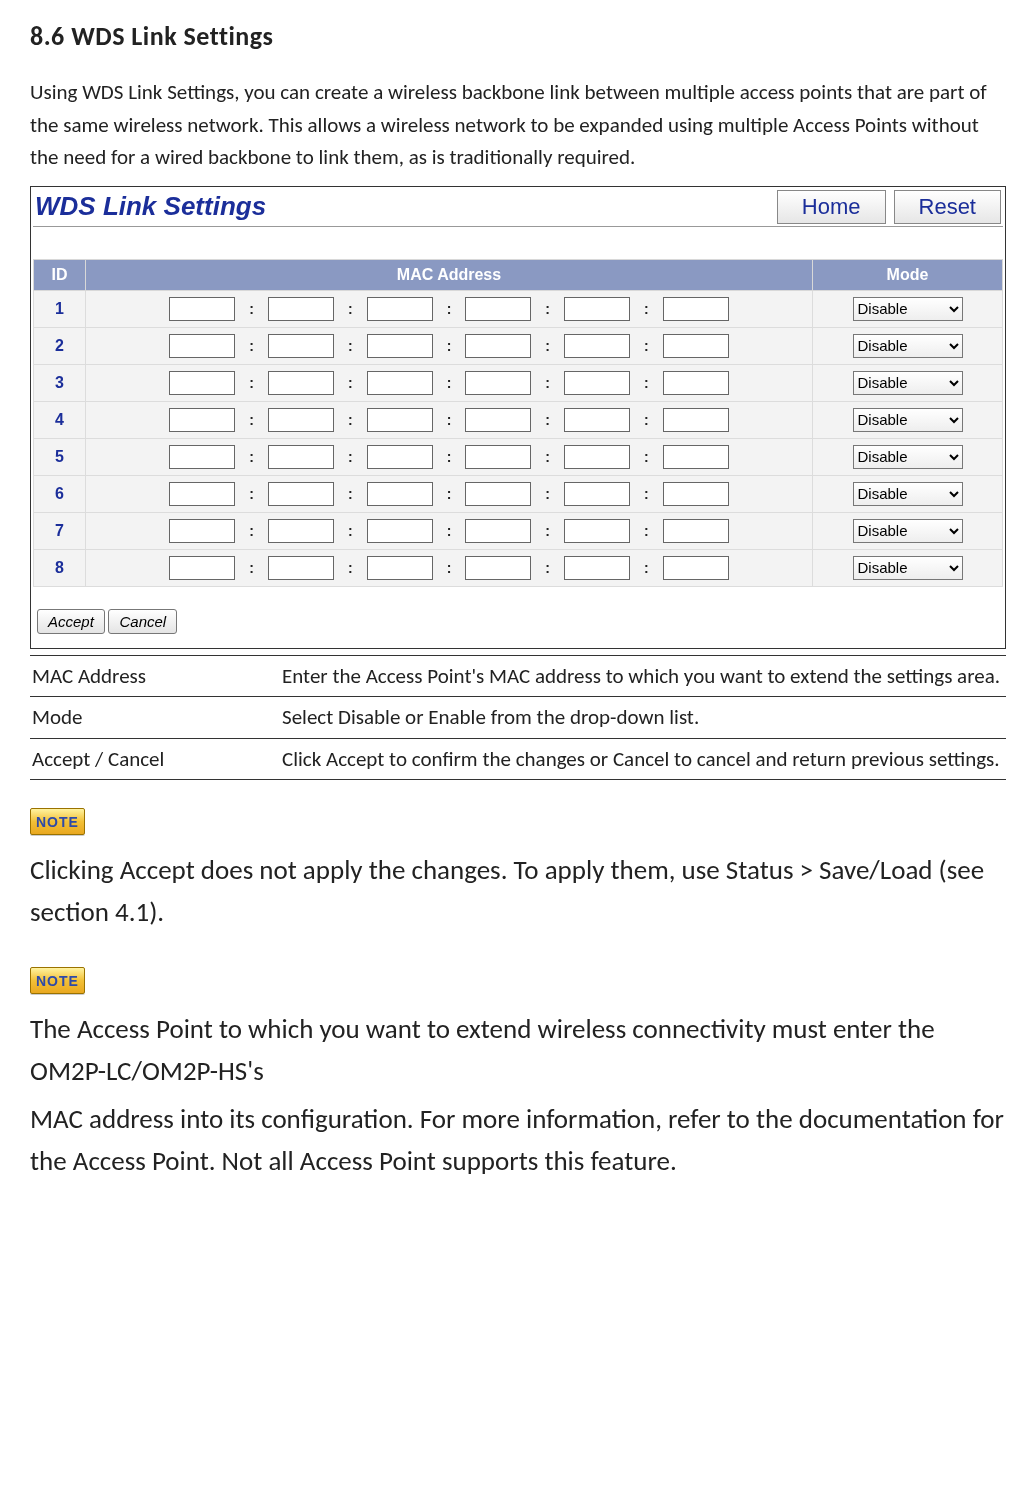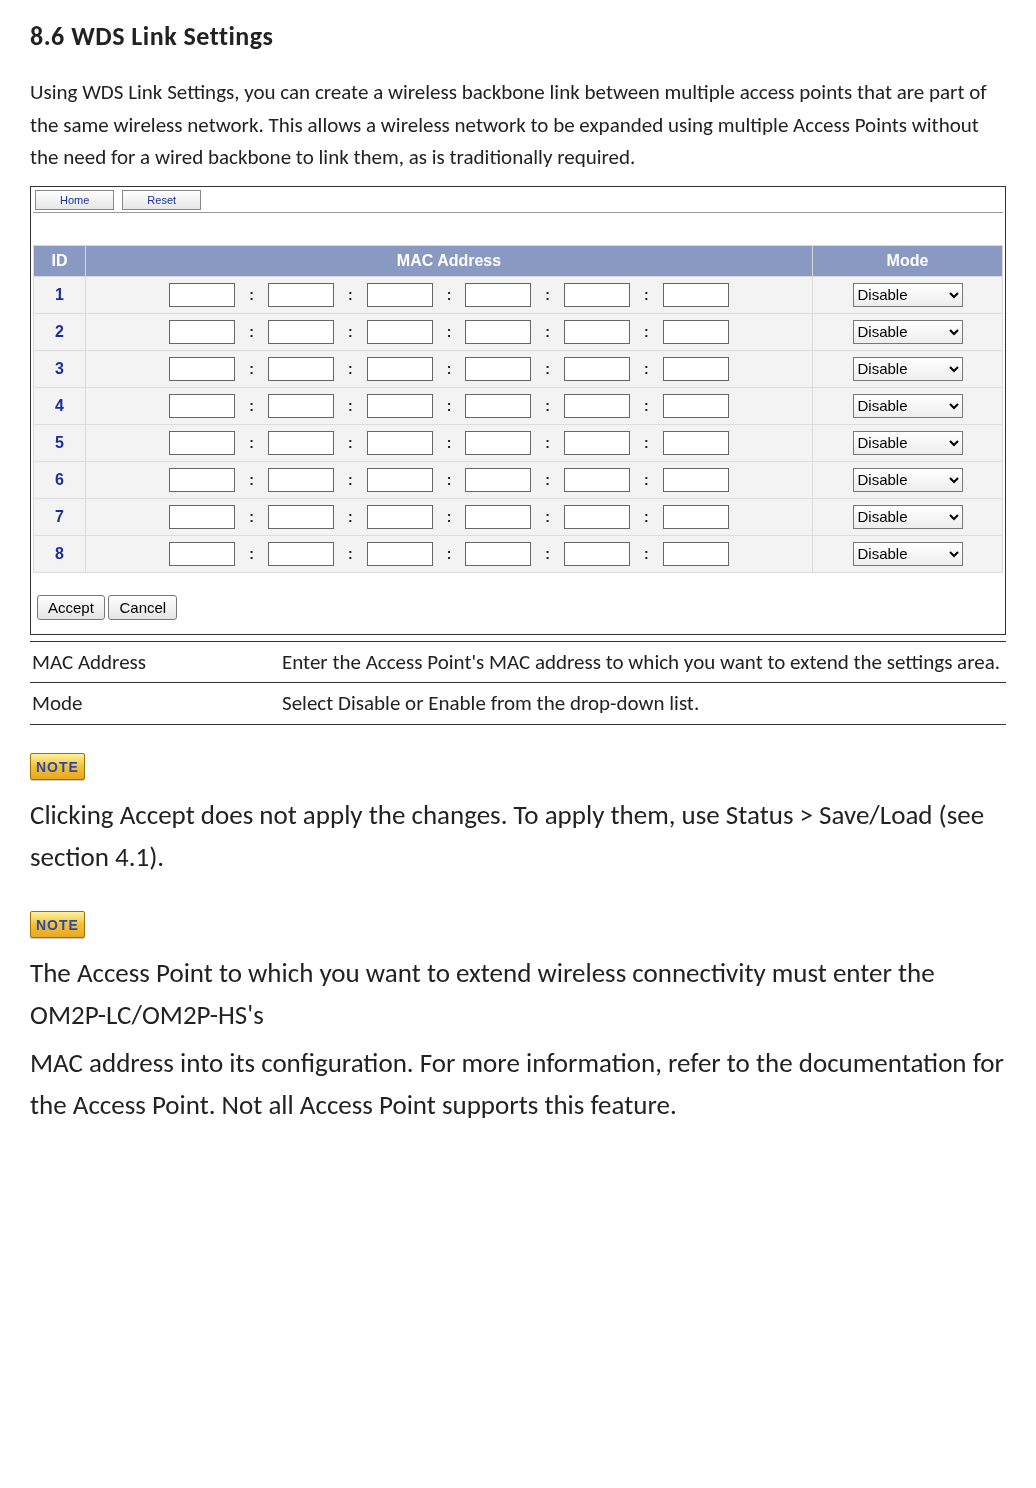--- a/index.html
+++ b/index.html
@@ -38,21 +38,21 @@
   .panel-title {
     color: #1b2e9a;
     font-family: Arial, sans-serif;
     font-weight: 700;
     font-size: 26px;
     font-style: italic;
   }
   .panel-buttons { display: flex; gap: 8px; }
   .topbtn {
     font-family: Arial, sans-serif;
-    font-size: 11px;
+    font-size: 22px;
     color: #1b2e9a;
     background: linear-gradient(#fff,#e6e6e6);
     border: 1px solid #888;
     padding: 3px 24px;
     cursor: pointer;
     text-align: center;
   }
   .panel-body { background:#fff; padding: 6px 0 8px 0; }
 
   table.wds {
@@ -108,20 +108,21 @@
     padding: 22px 4px 4px 4px;
   }
   .btn {
     font-family: Arial, sans-serif;
     font-size: 15px;
     background: linear-gradient(#fff,#e4e4e4);
     border: 1px solid #777;
     border-radius: 3px;
     padding: 3px 10px;
     cursor: pointer;
+    font-style: italic;
   }
 
   table.desc {
     width: 100%;
     border-collapse: collapse;
     font-size: 21px;
     margin-top: 4px;
   }
   table.desc td {
     border-top: 1px solid #333;
@@ -160,20 +161,21 @@
 <body>
 
 
 
 <h2 class="section-heading">8.6 WDS Link Settings</h2>
 
 <p class="intro">Using WDS Link Settings, you can create a wireless backbone link between multiple access points that are part of the same wireless network. This allows a wireless network to be expanded using multiple Access Points without the need for a wired backbone to link them, as is traditionally required.</p>
 
 <div class="panel-wrap">
   <div class="panel-header">
+    <span class="panel-title">WDS Link Settings</span>
     <div class="panel-buttons">
       <button class="topbtn">Home</button>
       <button class="topbtn">Reset</button>
     </div>
   </div>
 
   <div class="panel-body">
     <table class="wds">
       <thead>
         <tr>
@@ -236,20 +238,24 @@
 <table class="desc">
   <tbody id="desc-body">
       <tr>
         <td class="term">MAC Address</td>
         <td>Enter the Access Point's MAC address to which you want to extend the settings area.</td>
       </tr>
       <tr>
         <td class="term">Mode</td>
         <td>Select Disable  or Enable  from the drop-down list.</td>
       </tr>
+      <tr>
+        <td class="term">Accept / Cancel</td>
+        <td>Click Accept  to confirm the changes or Cancel  to cancel and return previous settings.</td>
+      </tr>
     </tbody>
 </table>
 
 <div class="note-badge"><span>NOTE</span></div>
 <p class="note-text">Clicking Accept  does not apply the changes. To apply them, use Status  &gt;  Save/Load   (see section 4.1).</p>
 
 <div class="note-badge"><span>NOTE</span></div>
 <p class="note-text">The Access Point to which you want to extend wireless connectivity must enter the OM2P-LC/OM2P-HS's</p>
 <p class="note-text">MAC address into its configuration. For more information, refer to the documentation for the Access Point. Not all Access Point supports this feature.</p>
 

